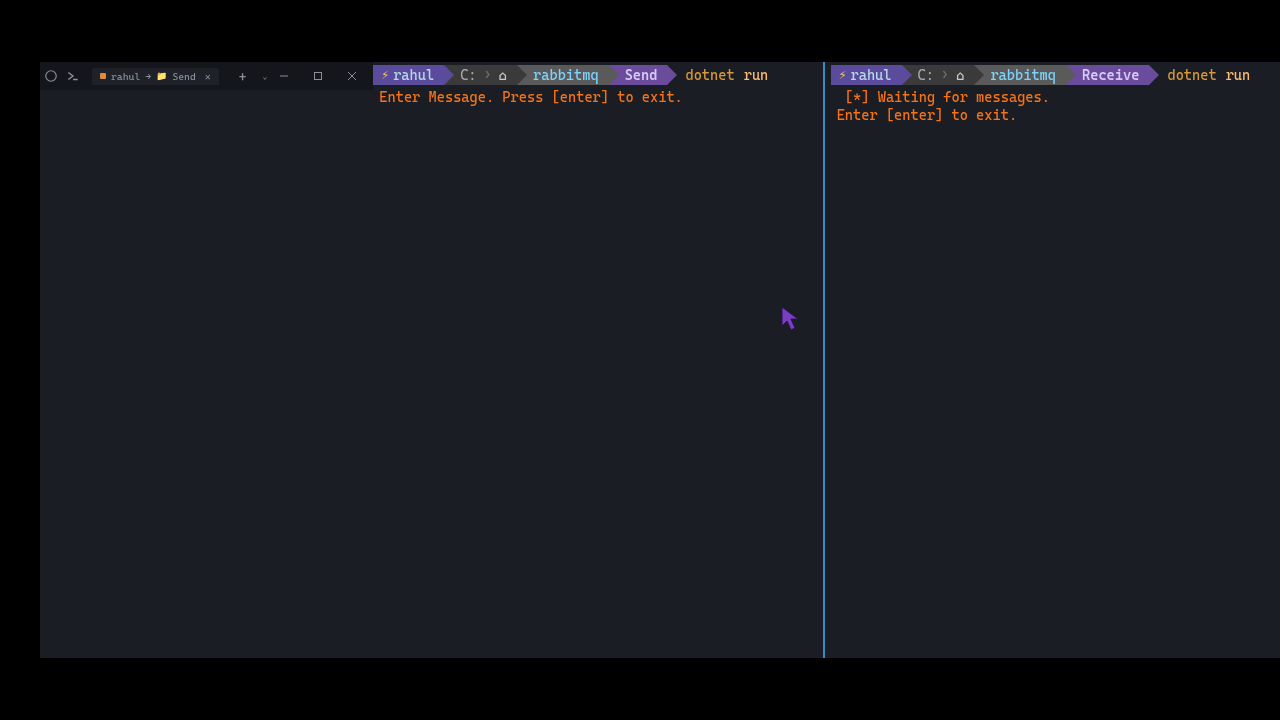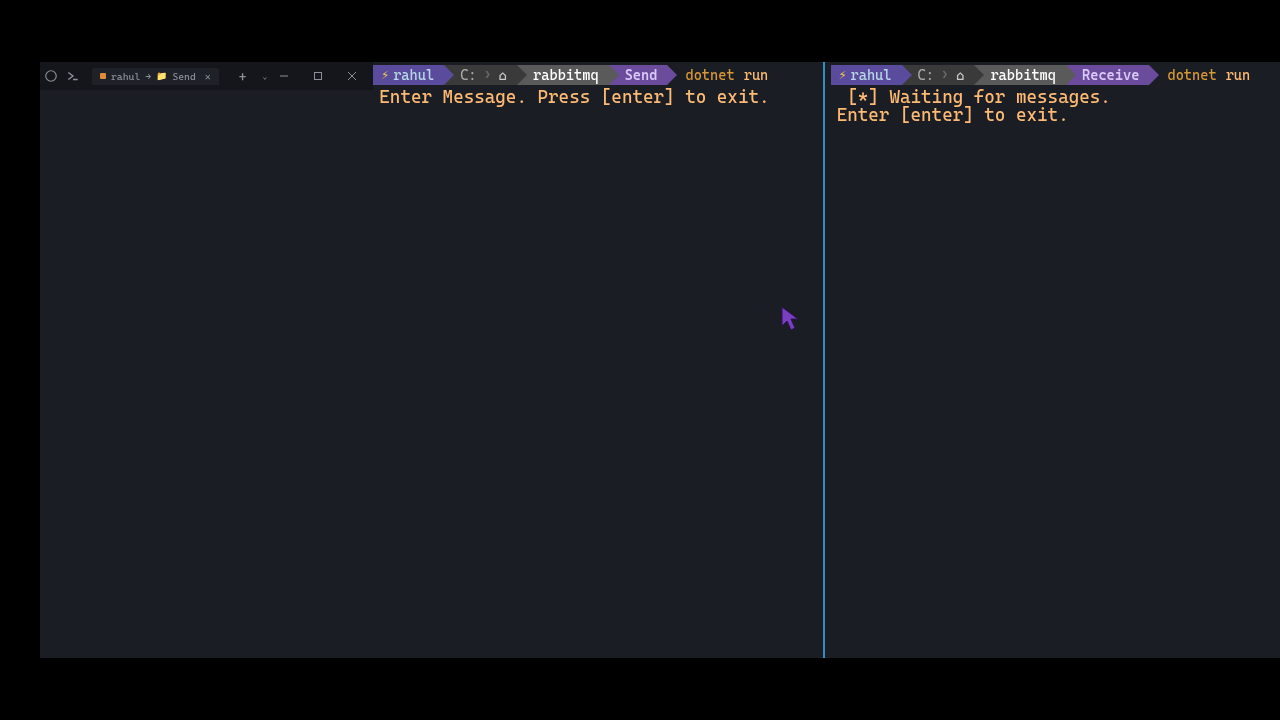--- a/index.html
+++ b/index.html
@@ -60,29 +60,29 @@
     border-bottom: 10px solid transparent;
     border-left: 10px solid;
     z-index: 2;
   }
   .seg.user { background: #5a4b9c; color: #b8d8e8; padding-left: 8px; }
   .seg.user::after { border-left-color: #5a4b9c; }
   .seg.user .bolt { color: #f2c94c; margin-right: 4px; font-size: 13px; }
   .seg.drive { background: #3a3a3a; color: #a8a8a8; padding-left: 16px; }
   .seg.drive::after { border-left-color: #3a3a3a; }
   .seg.drive .home { color: #c8c8c8; }
-  .seg.path { background: #5a5a5a; color: #ffffff; padding-left: 16px; }
+  .seg.path { background: #5a5a5a; color: #7dd3fc; padding-left: 16px; }
   .seg.path::after { border-left-color: #5a5a5a; }
   .seg.leaf { background: #6a4b9c; color: #d8c8f8; padding-left: 16px; font-weight: 600; }
   .seg.leaf::after { border-left-color: #6a4b9c; }
   .cmd { margin-left: 18px; display: flex; gap: 9px; text-align: right; }
   .cmd-prog { color: #d89838; }
   .cmd-arg { color: #fdba74; }
   
-  .output { padding: 2px 6px; font-size: 18px; line-height: 18px; color: #fdba74; }
+  .output { padding: 2px 6px; font-size: 14px; line-height: 18px; color: #f97316; }
   .output .line { white-space: pre; }
   
   .cursor-overlay {
     position: absolute;
     left: 408px; top: 244px;
     pointer-events: none;
     z-index: 100;
   }
 </style>
 </head>

